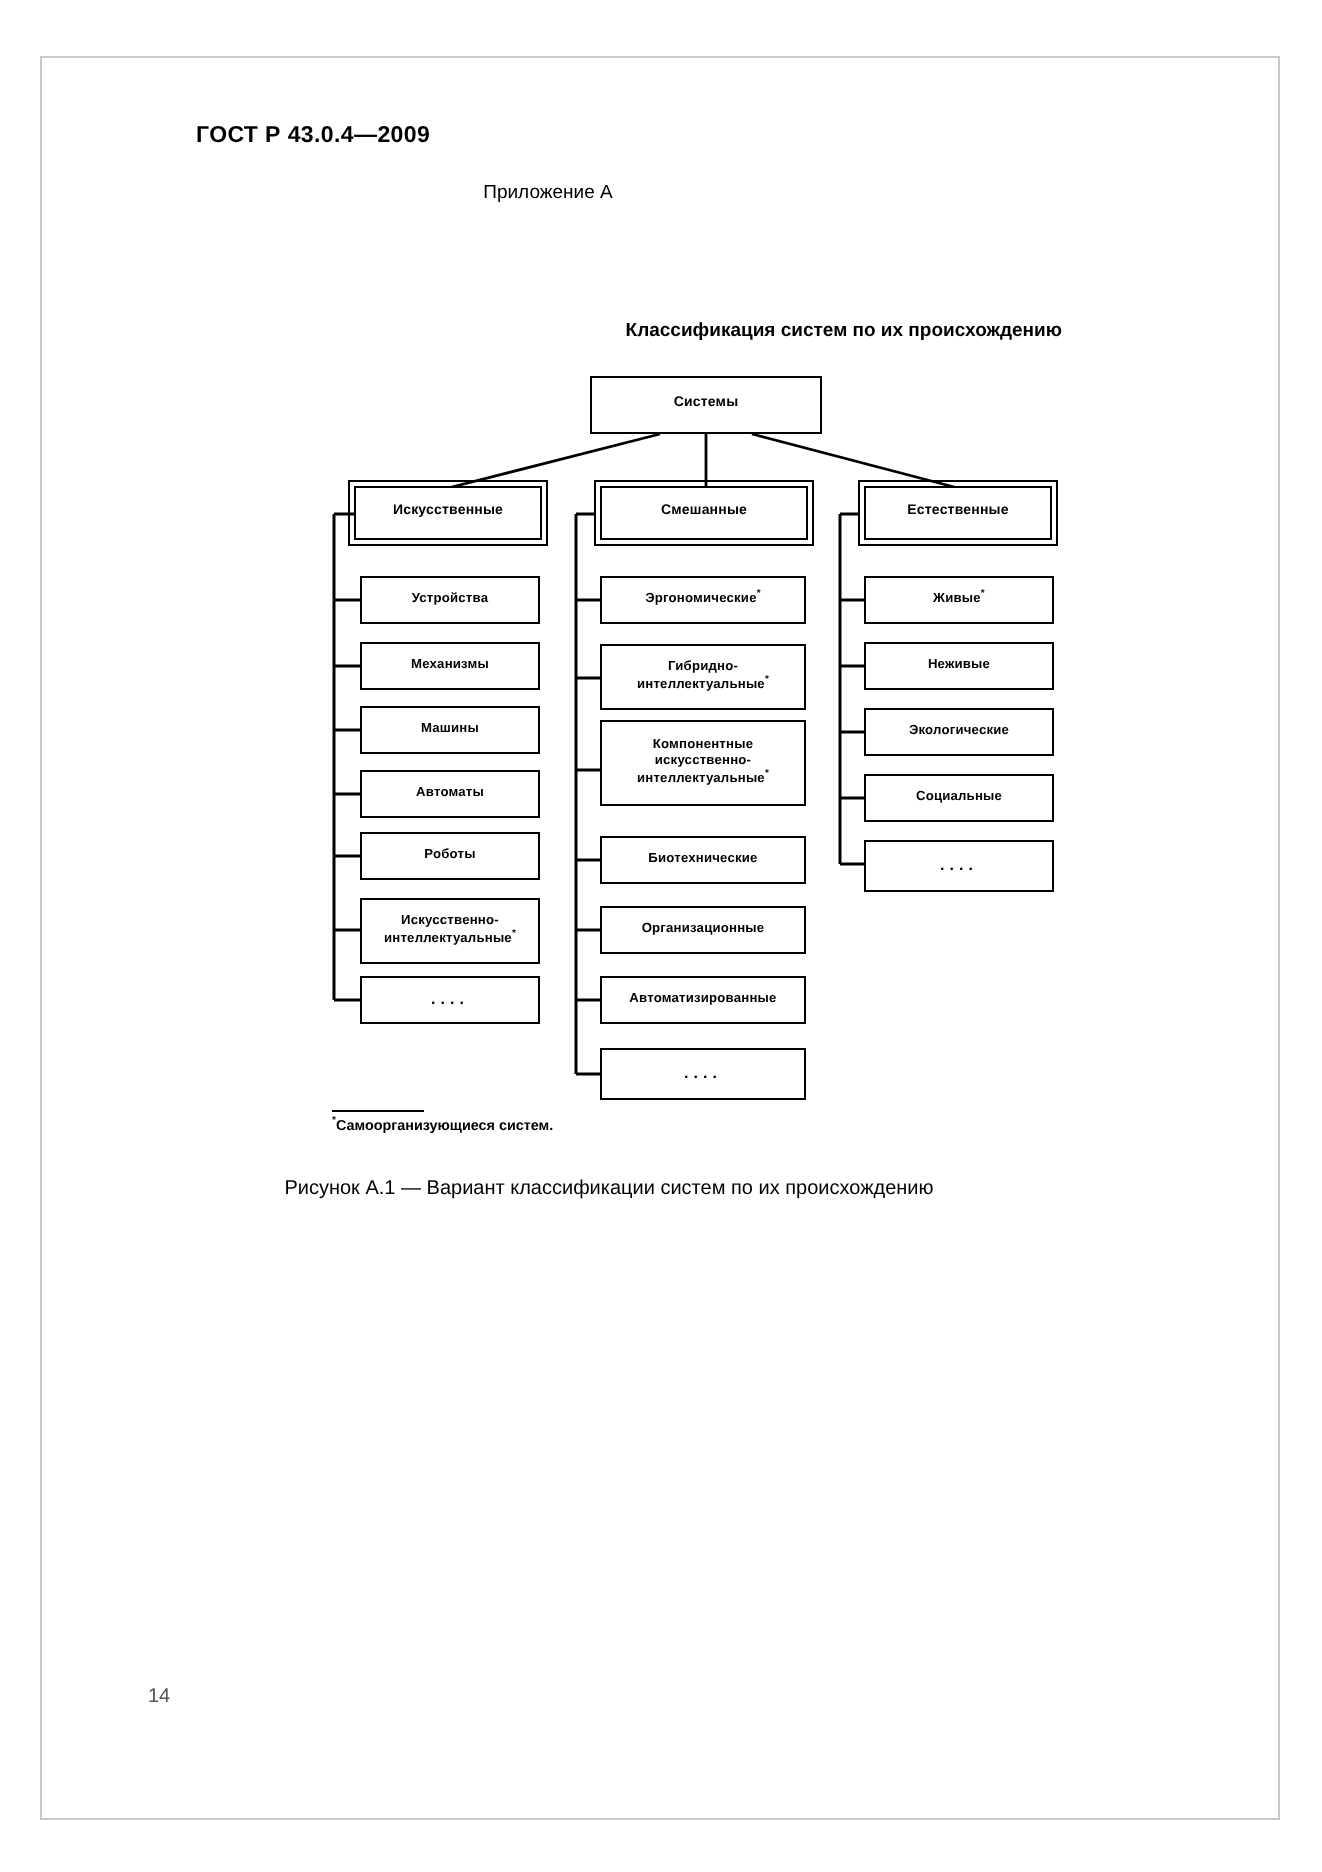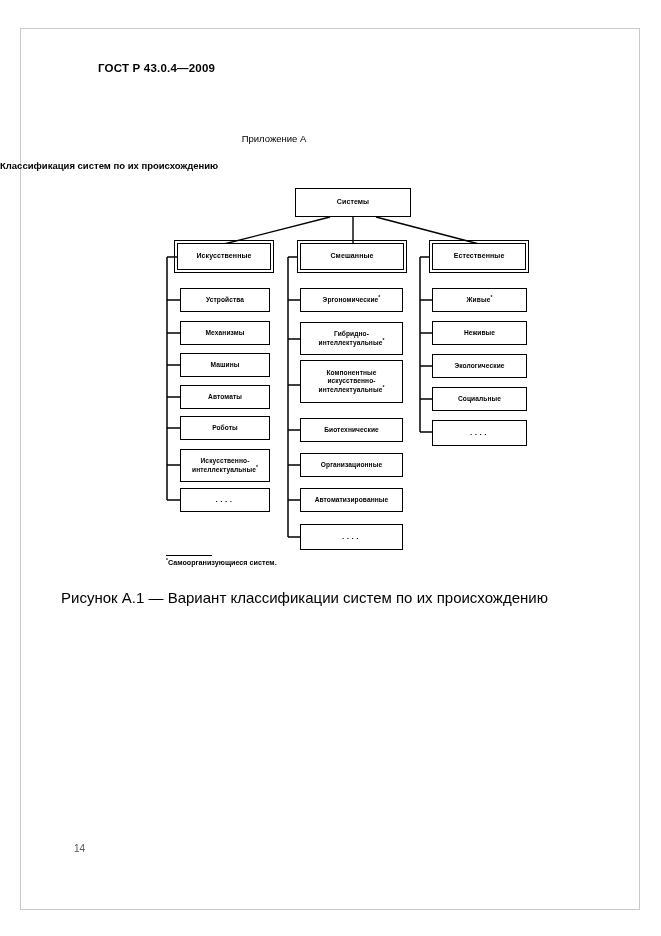--- a/index.html
+++ b/index.html
@@ -34,38 +34,37 @@
     margin-left: 33px;
   }
   .appendix-block {
     position: absolute;
     left: 0;
     top: 90px;
     width: 548px;
     text-align: center;
     font-size: 9.5px;
     line-height: 14px;
-    margin-top: 42px;
   }
   .fig-title {
     position: absolute;
     left: 0;
     top: 160px;
     width: 531px;
-    text-align: left;
+    text-align: right;
     font-size: 9.5px;
     font-weight: bold;
   }
   .fig-caption {
     position: absolute;
     left: 0;
     top: 589px;
     width: 609px;
     text-align: center;
-    font-size: 15px;
+    font-size: 10px;
   }
   .page-number {
     position: absolute;
     left: 74px;
     top: 843px;
     font-size: 10px;
     color: #555555;
   }
 
   

